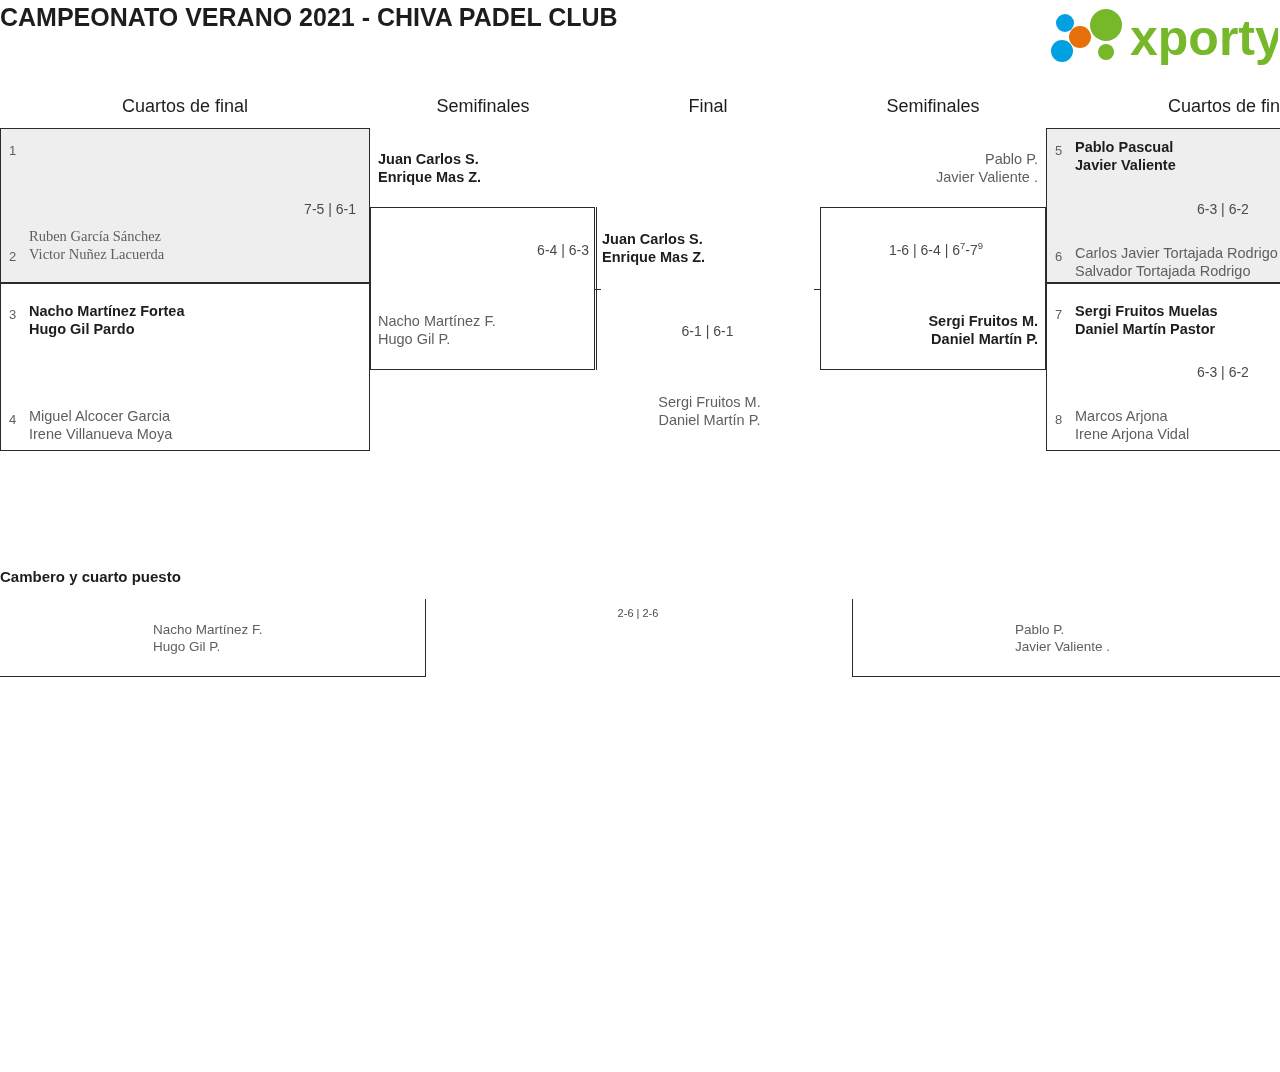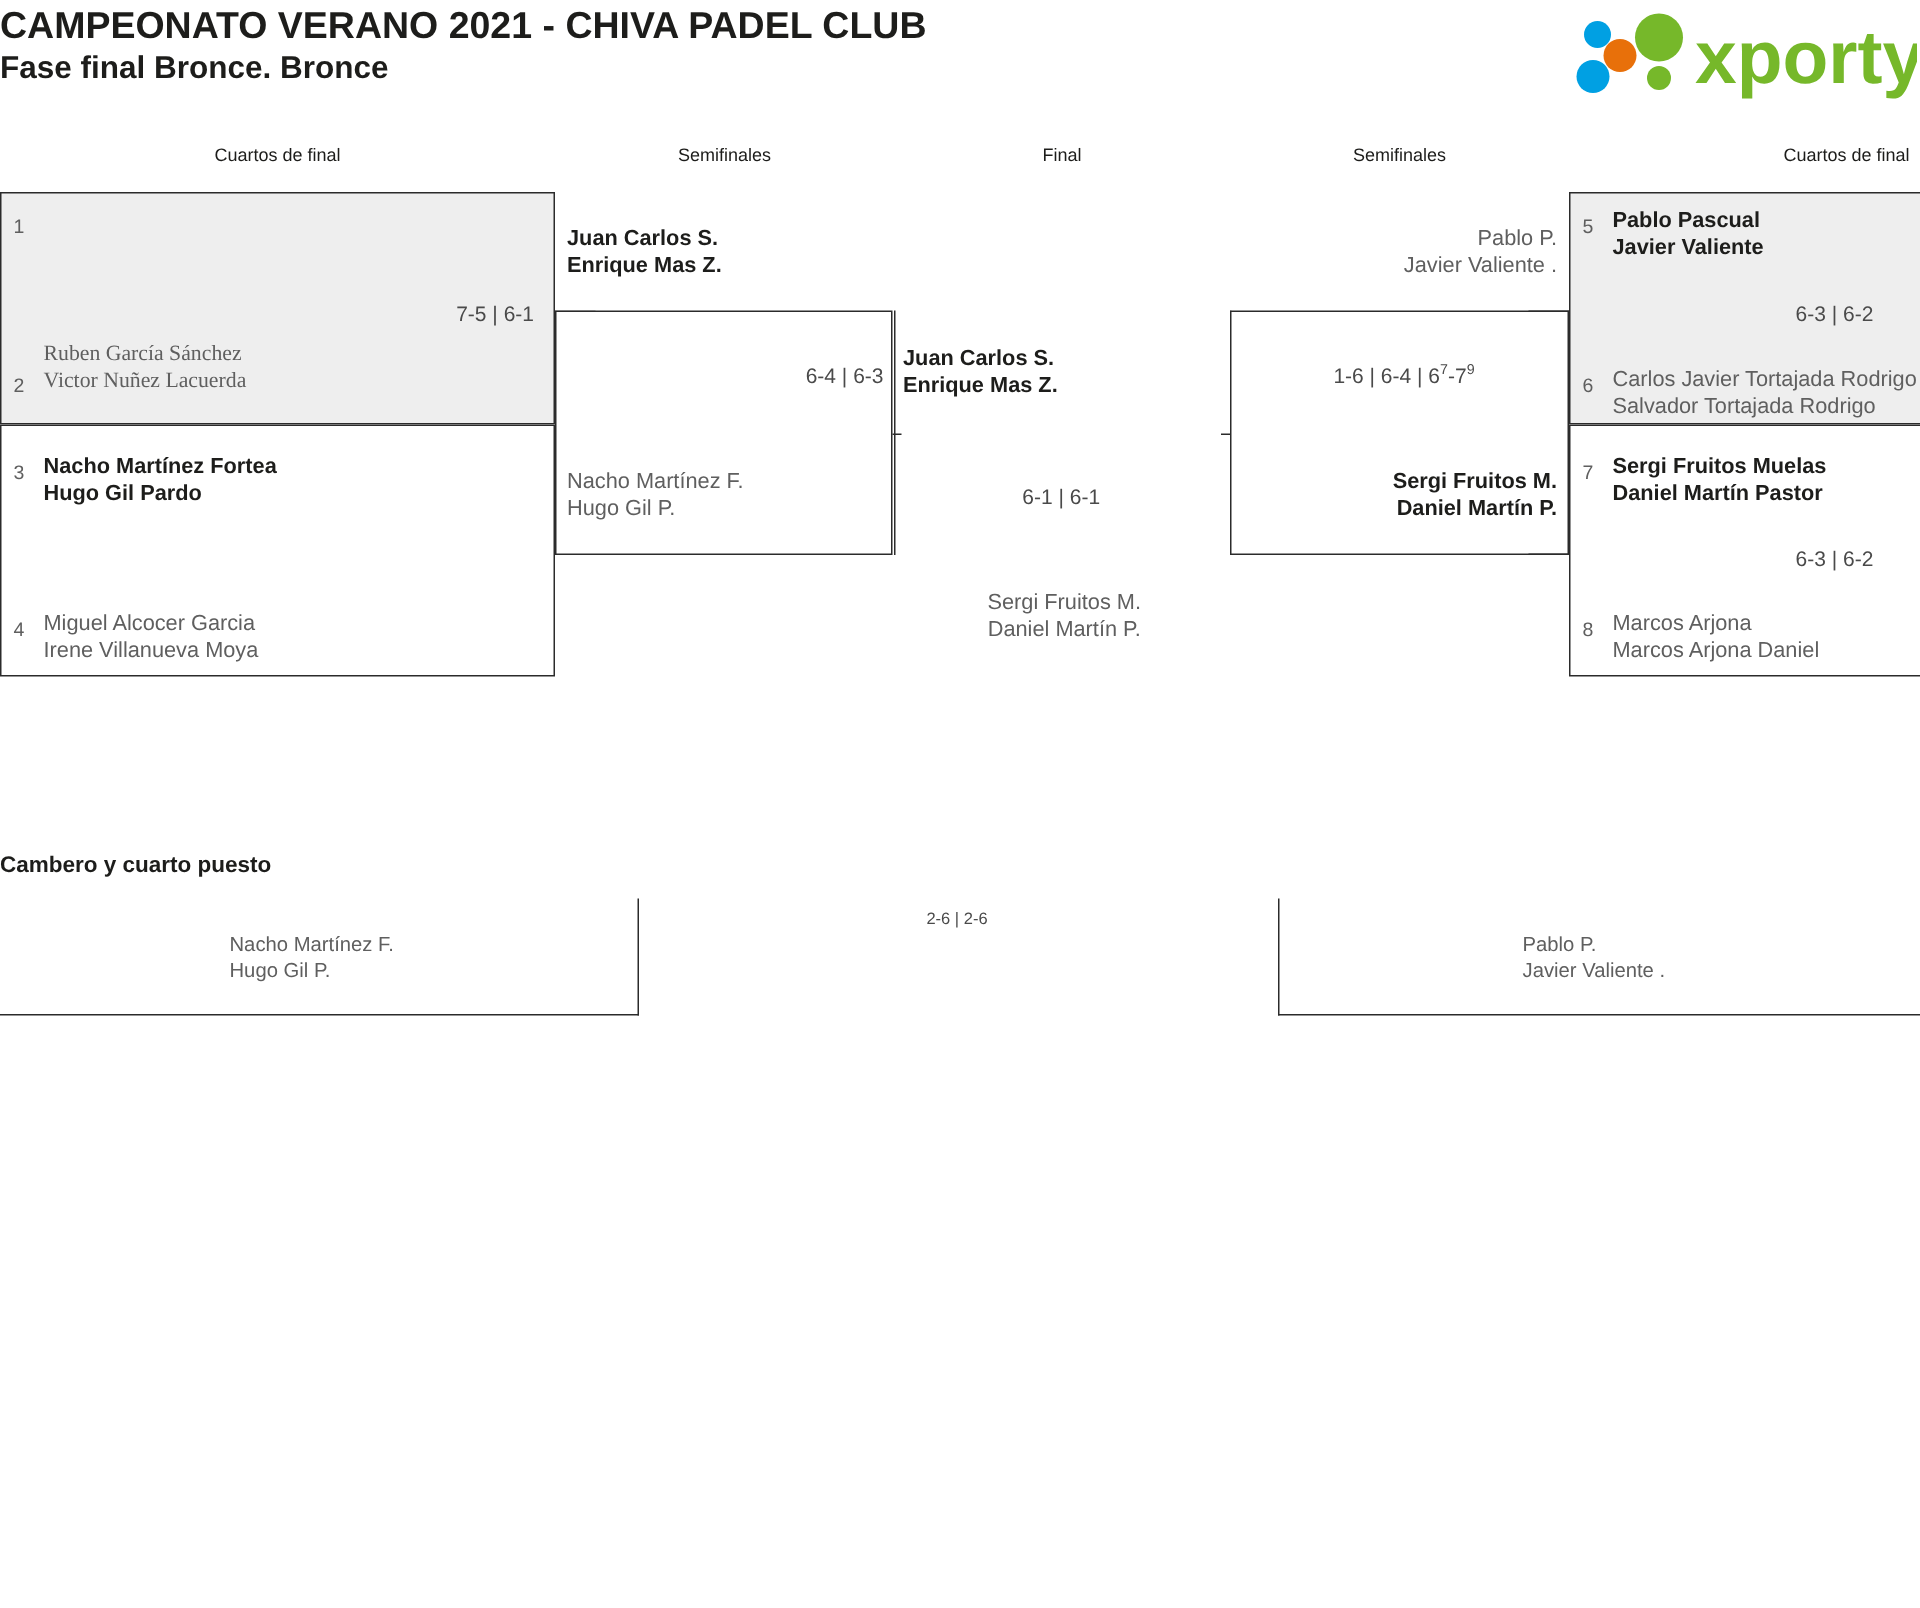--- a/index.html
+++ b/index.html
@@ -48,21 +48,21 @@
     width: 240px;
     height: 62px;
     text-align: center;
   }
   #brand-logo svg { display: block; }
 
   
   .round-label {
     position: absolute;
     top: 96px;
-    font-size: 12px;
+    font-size: 18px;
     font-weight: normal;
     color: #1d1d1b;
     text-align: center;
     white-space: nowrap;
   }
   #round-qf-left   { left: 0px;    width: 370px; }
   #round-sf-left   { left: 370px;  width: 226px; }
   #round-final     { left: 596px;  width: 224px; }
   #round-sf-right  { left: 820px;  width: 226px; }
   #round-qf-right  { left: 1046px; width: 370px; text-align: center; }
@@ -140,21 +140,20 @@
     font-size: 11px;
     color: #4a4a4a;
     white-space: nowrap;
   }
 </style>
 </head>
 <body>
 
 <div id="header-title">
   <div class="line1">CAMPEONATO VERANO 2021 - CHIVA PADEL CLUB</div>
-  <div class="line2">Fase final Bronce. Bronce</div>
 </div>
 
 <div id="brand-logo">
   <svg width="240" height="62" viewBox="0 0 240 62" xmlns="http://www.w3.org/2000/svg" aria-hidden="true">
     <circle cx="27" cy="17" r="9" fill="#00a0e3"></circle>
     <circle cx="42" cy="31" r="11" fill="#e8700a"></circle>
     <circle cx="24" cy="45" r="11" fill="#00a0e3"></circle>
     <circle cx="68" cy="19" r="16" fill="#76b82a"></circle>
     <circle cx="68" cy="46" r="8" fill="#76b82a"></circle>
     <text x="92" y="49" font-family="Liberation Sans, sans-serif" font-size="50" font-weight="bold" fill="#76b82a">xporty</text>
@@ -256,21 +255,21 @@
 <div class="matchbox" style="left:1046px; top:283px; width:370px; height:168px;">
   <span class="seed" style="left:8px; top:23px;">7</span>
   <div class="team winner" style="left:28px; top:18px;">
     <span class="ln">Sergi Fruitos Muelas</span>
     <span class="ln">Daniel Martín Pastor</span>
   </div>
   <div class="score" style="left:150px; top:80px;">6-3 | 6-2</div>
   <span class="seed" style="left:8px; top:128px;">8</span>
   <div class="team loser" style="left:28px; top:123px;">
     <span class="ln">Marcos Arjona</span>
-    <span class="ln">Marcos Arjona Daniel</span>
+    <span class="ln">Irene Arjona Vidal</span>
   </div>
 </div>
 
 <div id="third-place-title">Cambero y cuarto puesto</div>
 
 <div class="tp-box" style="left:-1px; top:599px; width:427px; height:78px; border-top:none; border-left:none;">
   <div class="tp-team" style="left:154px; top:22px;">
     <span class="ln">Nacho Martínez F.</span>
     <span class="ln">Hugo Gil P.</span>
   </div>

